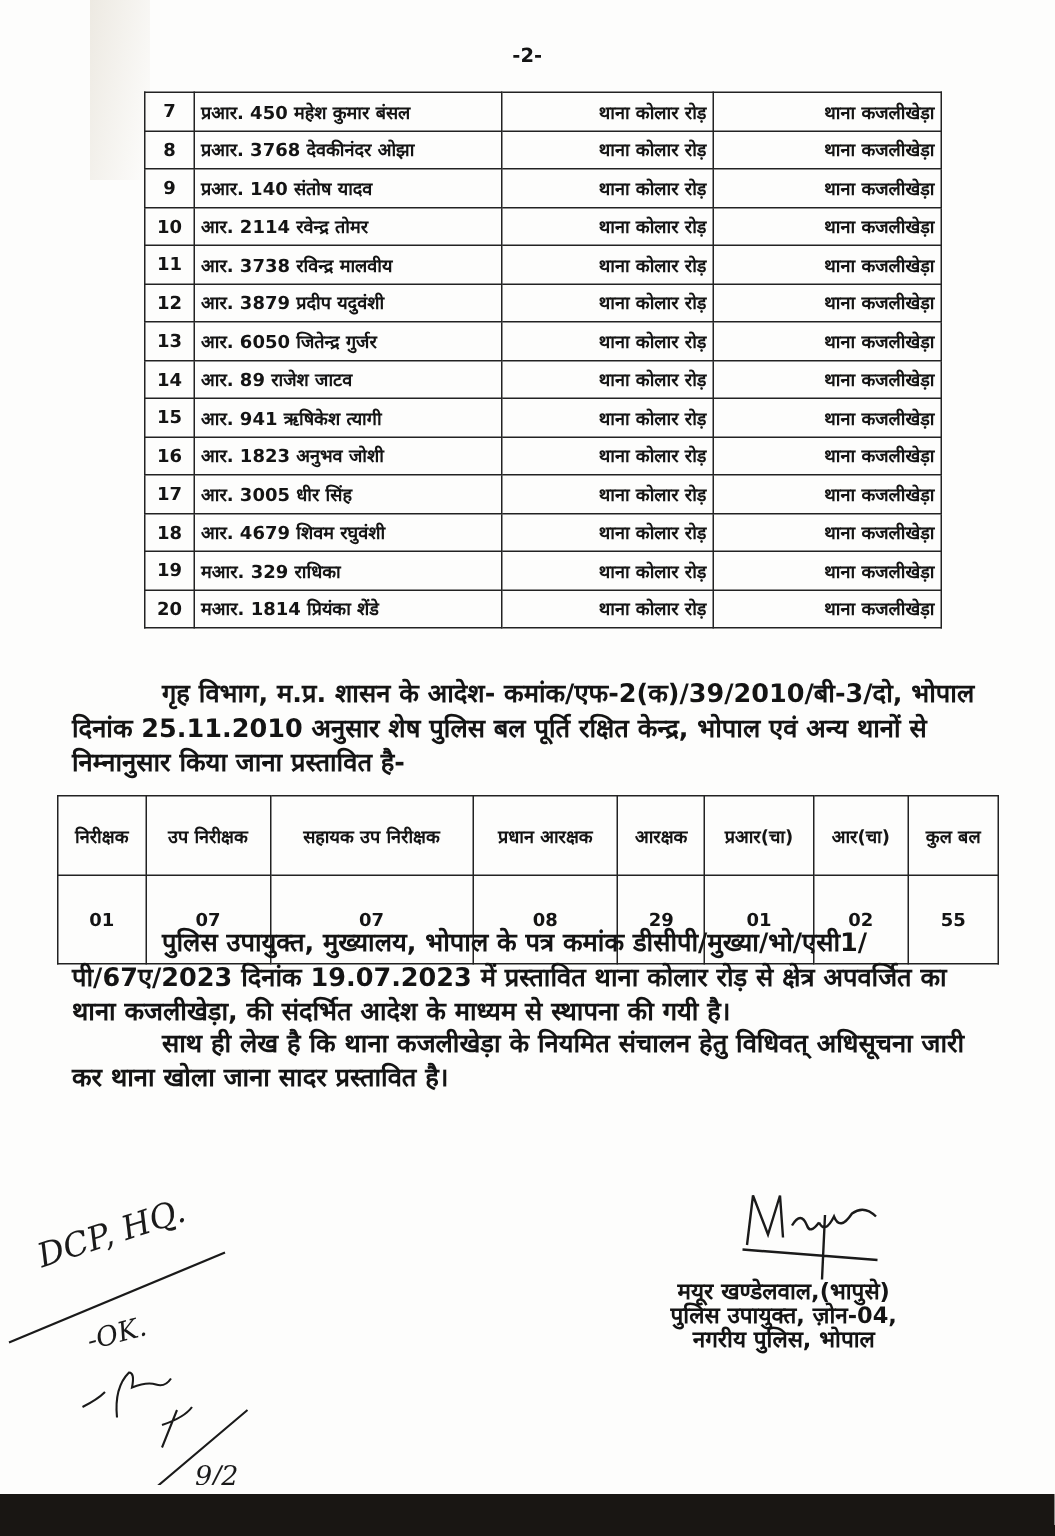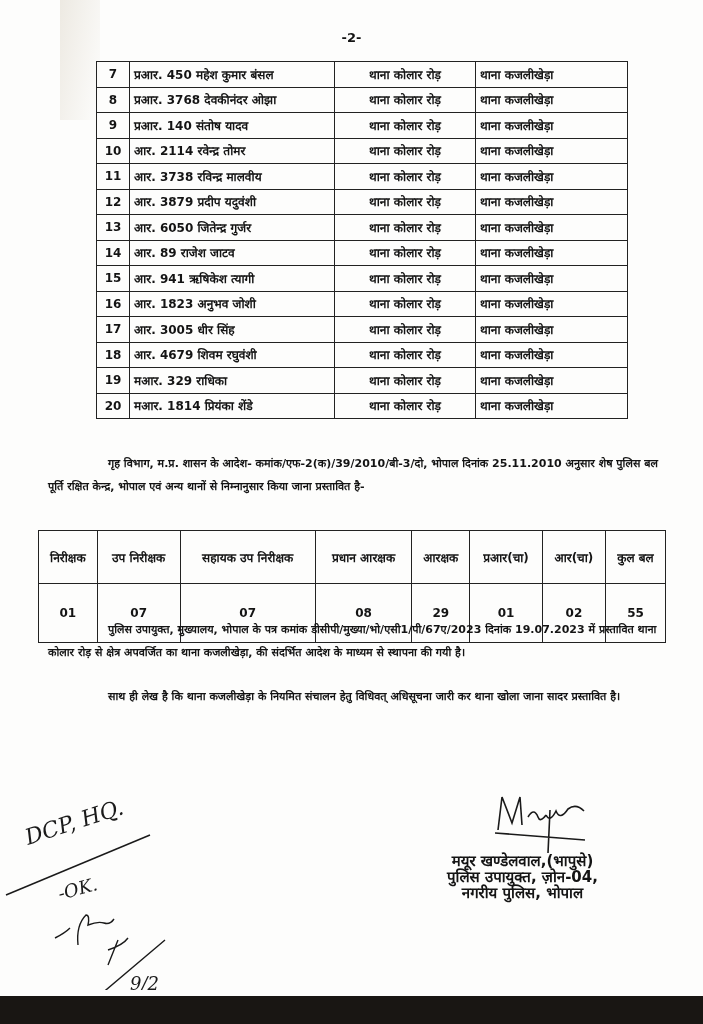--- a/index.html
+++ b/index.html
@@ -11,23 +11,23 @@
   }
   .page { position:absolute; left:0; top:0; width:703px; height:996px; background:#fdfdfc; }
   .fold { position:absolute; left:60px; top:0; width:40px; height:120px;
     background:linear-gradient(100deg, rgba(230,225,215,0.7), rgba(255,255,255,0)); }
   .page-num { position:absolute; top:30px; left:0; width:703px; text-align:center; font-size:13px; font-weight:bold; }
   table { border-collapse:collapse; position:absolute; }
   .staff-table { left:96px; top:61px; width:532px; font-size:12px; font-weight:bold; }
   .staff-table td { border:1.3px solid #222; height:24.5px; padding:0 4px; white-space:nowrap; }
   .staff-table td.sn { width:24px; text-align:center; }
   .staff-table td.name { width:196px; text-align:left; }
-  .staff-table td.from { width:132px; text-align:center; }
-  .staff-table td.to { text-align:left; }
-  .para { position:absolute; font-size:11px; line-height:23px; font-weight:bold; }
+  .staff-table td.from { width:132px; text-align:right; }
+  .staff-table td.to { text-align:right; }
+  .para { position:absolute; font-size:17px; line-height:23px; font-weight:bold; }
   .p1 { left:48px; top:452px; width:615px; }
   .force-table { left:38px; top:530px; width:628px; font-size:12px; font-weight:bold; }
   .force-table th, .force-table td { border:1.3px solid #222; text-align:center; padding:16px 3px; }
   .force-table th { font-weight:bold; height:20px; }
   .force-table td { height:26px; }
   .p2 { left:48px; top:618px; width:615px; }
   .p3 { left:48px; top:685px; width:615px; }
   .p4 { left:48px; top:740px; width:615px; }
   .sig { position:absolute; left:435px; top:853px; width:175px; text-align:center; font-size:15px; font-weight:bold; line-height:16px; }
   .sig-scribble { position:absolute; left:490px; top:785px; }

